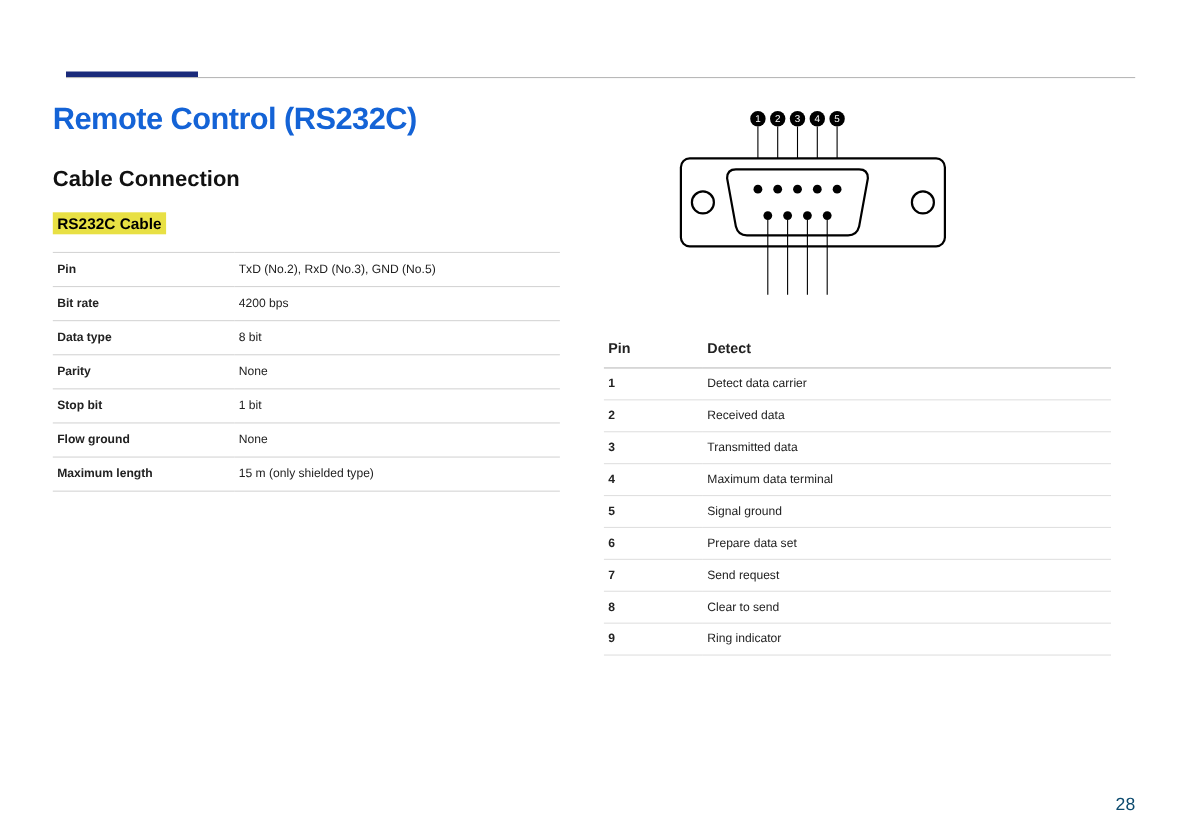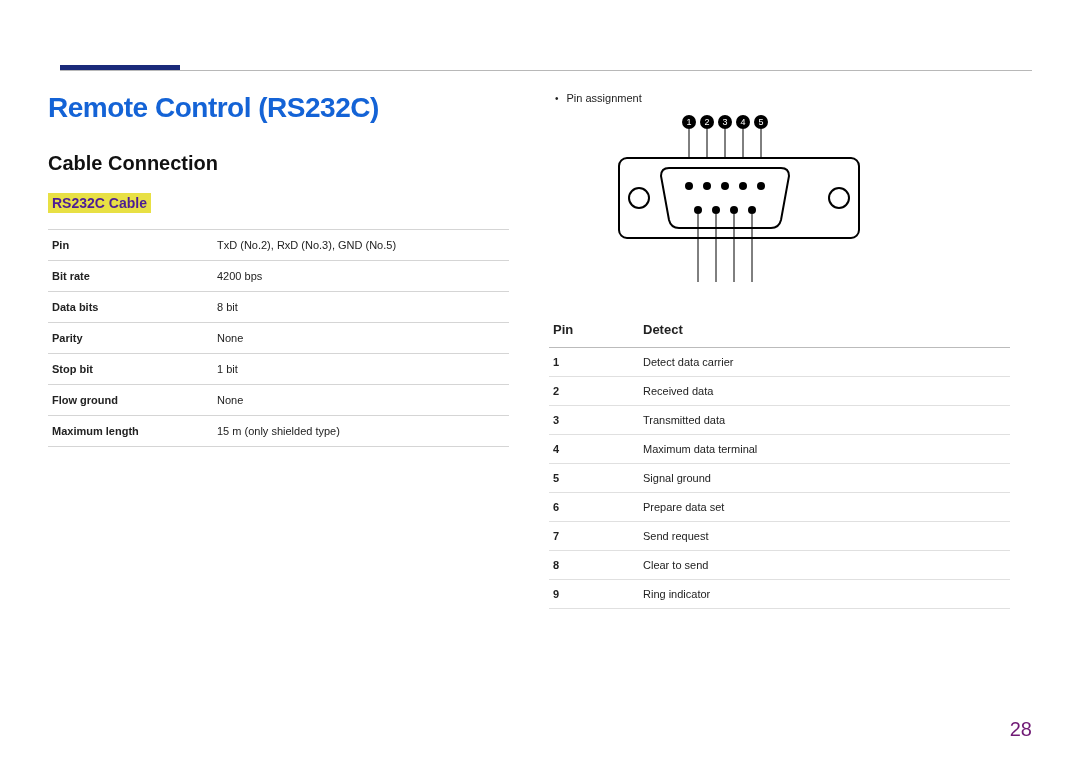--- a/index.html
+++ b/index.html
@@ -41,21 +41,21 @@
   h2.subtitle {
     font-size: 20px;
     font-weight: 700;
     color: #111;
     margin-bottom: 18px;
   }
   h3.subsub {
     display: inline-block;
     font-size: 14px;
     font-weight: 700;
-    color: #4c1d95;
+    color: #000000;
     background: #e8e044;
     padding: 2px 4px;
     margin-bottom: 16px;
   }
   table.spec {
     width: 100%;
     border-collapse: collapse;
     font-size: 11px;
   }
   table.spec td {
@@ -90,22 +90,22 @@
   table.signal th.pin { width: 90px; }
   table.signal td {
     border-bottom: 1px solid #e0e0e0;
     padding: 8px 4px;
   }
   table.signal td.pin { font-weight: 700; }
   .page-number {
     position: absolute;
     bottom: 22px;
     right: 48px;
-    font-size: 20px;
-    color: #701a75;
+    font-size: 16px;
+    color: #0c4a6e;
   }
 </style>
 </head>
 <body>
 
 <div class="page">
   <div class="header-rule"></div>
   <div class="header-tab"></div>
 
   <div class="columns">
@@ -119,21 +119,21 @@
         <tbody>
           <tr>
               <td class="k">Pin</td>
               <td>TxD (No.2), RxD (No.3), GND (No.5)</td>
             </tr>
           <tr>
               <td class="k">Bit rate</td>
               <td>4200 bps</td>
             </tr>
           <tr>
-              <td class="k">Data bits</td>
+              <td class="k">Data type</td>
               <td>8 bit</td>
             </tr>
           <tr>
               <td class="k">Parity</td>
               <td>None</td>
             </tr>
           <tr>
               <td class="k">Stop bit</td>
               <td>1 bit</td>
             </tr>
@@ -143,21 +143,20 @@
             </tr>
           <tr>
               <td class="k">Maximum length</td>
               <td>15 m (only shielded type)</td>
             </tr>
         </tbody>
       </table>
     </div>
 
     <div class="col">
-      <div class="bullet-row">Pin assignment</div>
 
       <div class="diagram-holder">
         <svg viewBox="0 0 260 170" width="260" height="170">
 
           <g font-size="9" font-family="Arial" text-anchor="middle" fill="#fff">
             <circle cx="80" cy="8" r="7" fill="#000"></circle>
               <text x="80" y="11">1</text>
             <circle cx="98" cy="8" r="7" fill="#000"></circle>
               <text x="98" y="11">2</text>
             <circle cx="116" cy="8" r="7" fill="#000"></circle>

